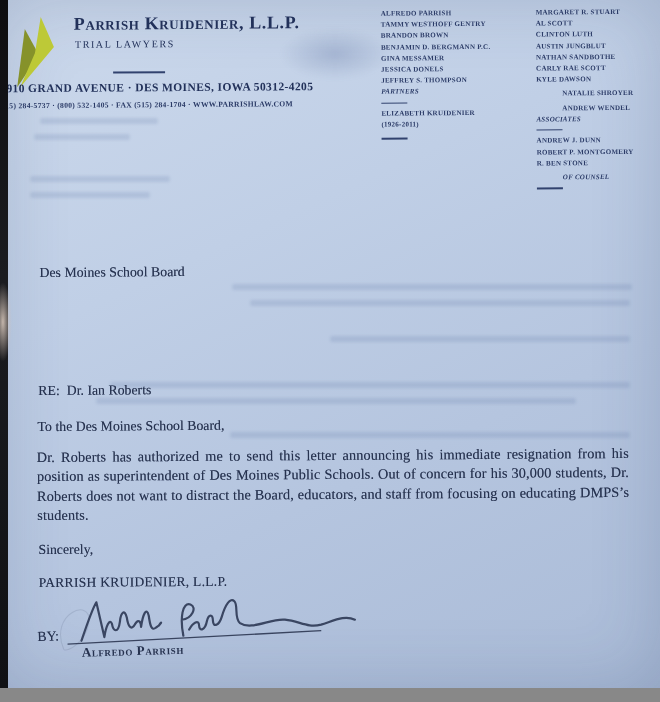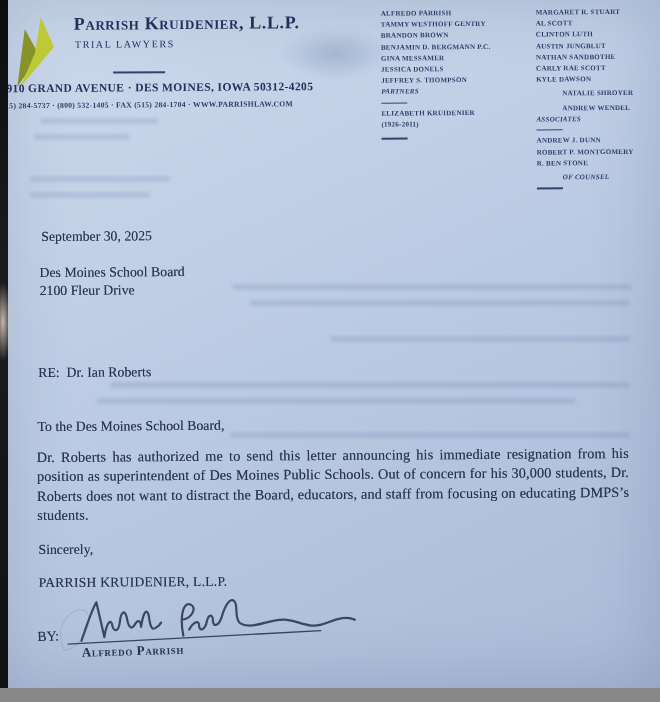--- a/index.html
+++ b/index.html
@@ -105,28 +105,26 @@
       <div class="gap">ANDREW WENDEL</div>
       <div class="label">ASSOCIATES</div>
       <div class="rule"></div>
       <div>ANDREW J. DUNN</div>
       <div>ROBERT P. MONTGOMERY</div>
       <div>R. BEN STONE</div>
       <div class="label gap">OF COUNSEL</div>
       <div class="rule"></div>
     </div>
 
-    <div class="abs body-text" style="left:42px;top:226px">September 30, 2025</div>
 
     <div class="abs body-text" style="left:40px;top:262px">
       <div>Des Moines School Board</div>
-      <div>2100 Fleur Drive</div>
     </div>
 
-    <div class="abs body-text re" style="left:38px;top:362px">RE:  Dr. Ian Roberts</div>
+    <div class="abs body-text re" style="left:38px;top:380px">RE:  Dr. Ian Roberts</div>
 
     <div class="abs body-text" style="left:37px;top:416px">To the Des Moines School Board,</div>
 
     <div class="abs body-text para" style="left:36px;top:446px">Dr. Roberts has authorized me to send this letter announcing his immediate resignation from his position as superintendent of Des Moines Public Schools. Out of concern for his 30,000 students, Dr. Roberts does not want to distract the Board, educators, and staff from focusing on educating DMPS’s students.</div>
 
     <div class="abs body-text" style="left:37px;top:539px">Sincerely,</div>
 
     <div class="abs body-text firmline" style="left:37px;top:572px">PARRISH KRUIDENIER, L.L.P.</div>
 
     <div class="abs sig-row" style="left:36px;top:596px;width:360px;height:70px">

